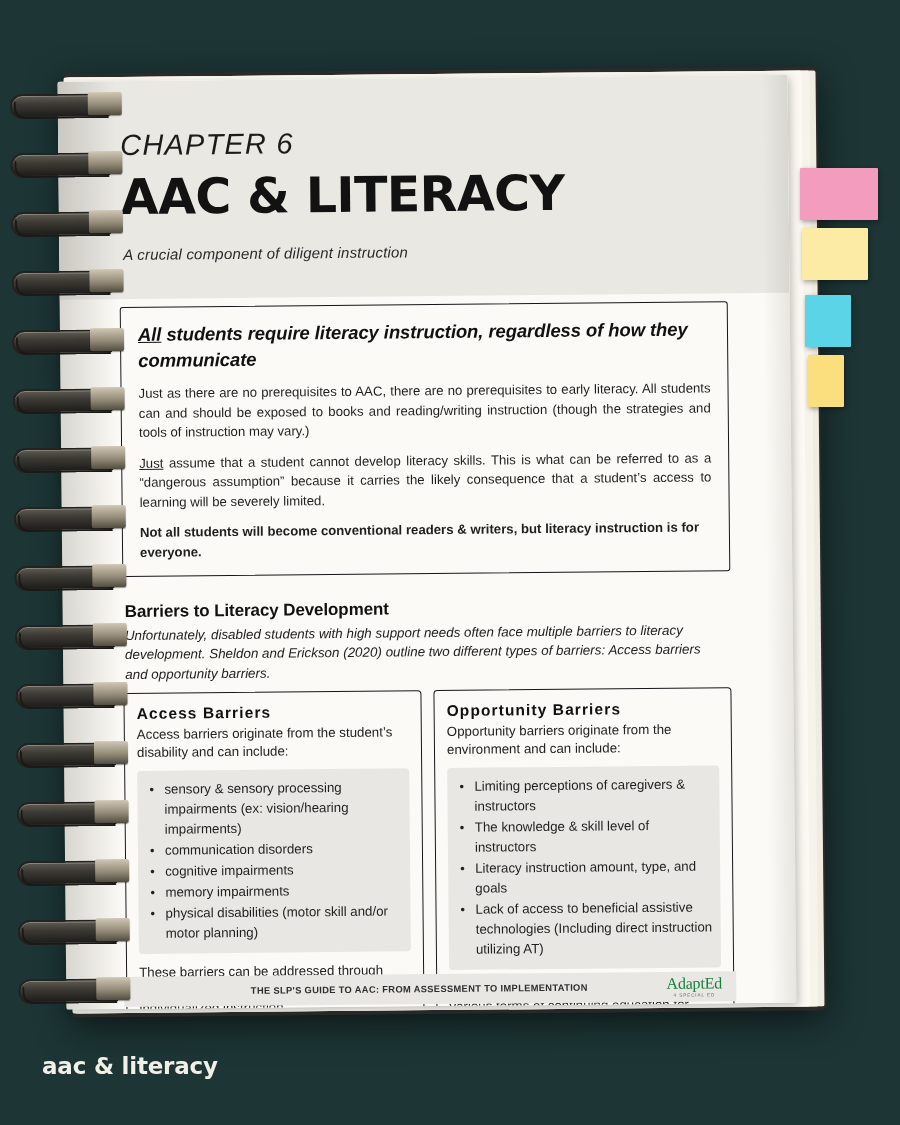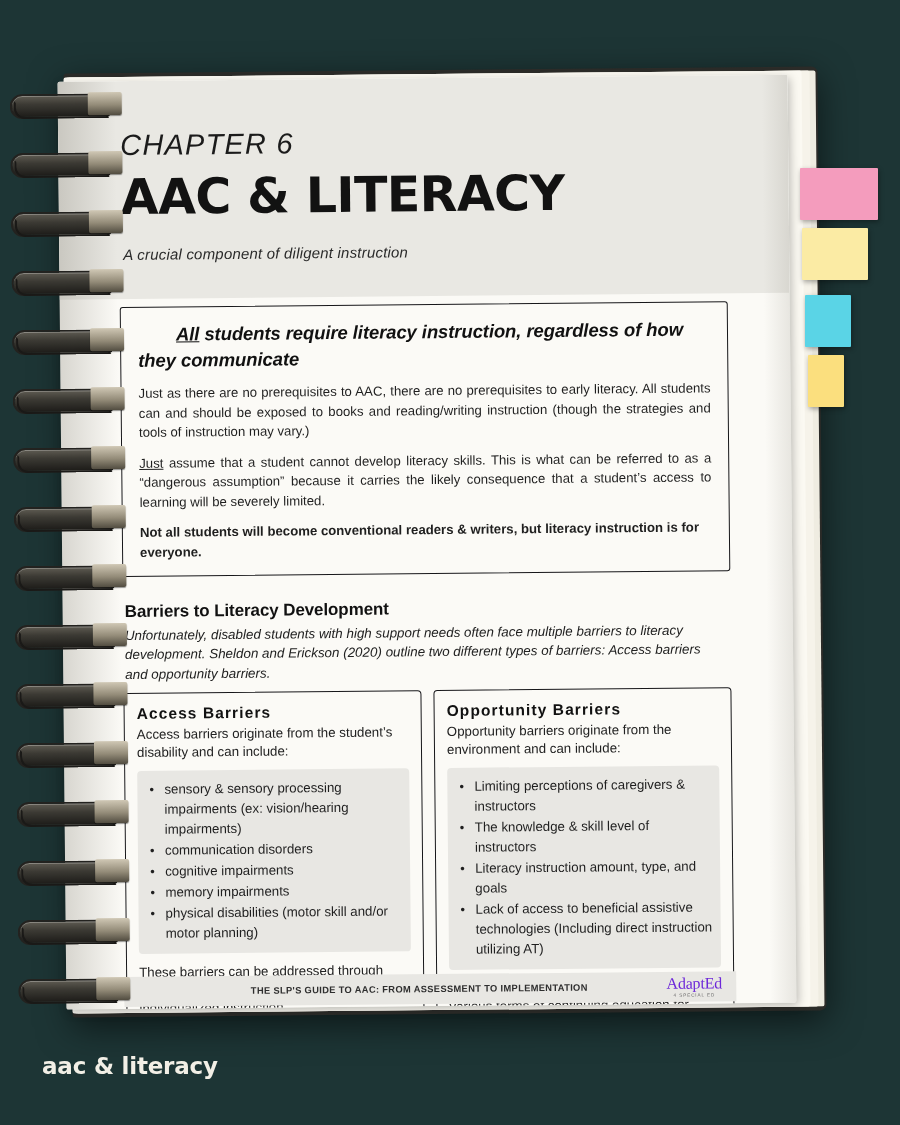--- a/index.html
+++ b/index.html
@@ -136,21 +136,21 @@
     padding:14px 17px 14px 17px;
     box-sizing:border-box;
     background:#fbfaf6;
   }
   .callout h2{
     margin:0 0 11px 0;
     font-size:18.5px;line-height:1.38;
     font-weight:bold;font-style:italic;
     color:#111;letter-spacing:-.1px;
   }
-  .callout h2 u{ text-decoration:underline;margin-left:38px; }
+  .callout h2 u{ text-decoration:underline; }
   .callout p{
     margin:0 0 11px 0;
     font-size:13.2px;line-height:1.48;
     color:#1f1f1f;
     text-align:justify;
   }
   .callout p:last-child{margin-bottom:0;}
   .callout p u{text-decoration:underline;}
   .callout p.bold{font-weight:bold;text-align:left;}
 
@@ -223,21 +223,21 @@
     font-size:9.3px;letter-spacing:.35px;
     font-weight:bold;color:#2e2e2e;
     padding-left:56px;
   }
   .brand{
     width:72px;text-align:center;padding-right:6px;
     line-height:1;
   }
   .brand .b1{
     font-family:"Liberation Serif", serif;
-    font-size:16px;color:#6d28d9;letter-spacing:-.2px;
+    font-size:16px;color:#15803d;letter-spacing:-.2px;
   }
   .brand .b2{
     display:block;margin-top:2px;
     font-size:4.6px;letter-spacing:.9px;color:#6a6a6a;
   }
   .pageno{
     position:absolute;left:0;top:714px;width:730px;
     text-align:center;
     font-size:14px;color:#6e6e6e;
     padding-left:36px;box-sizing:border-box;

